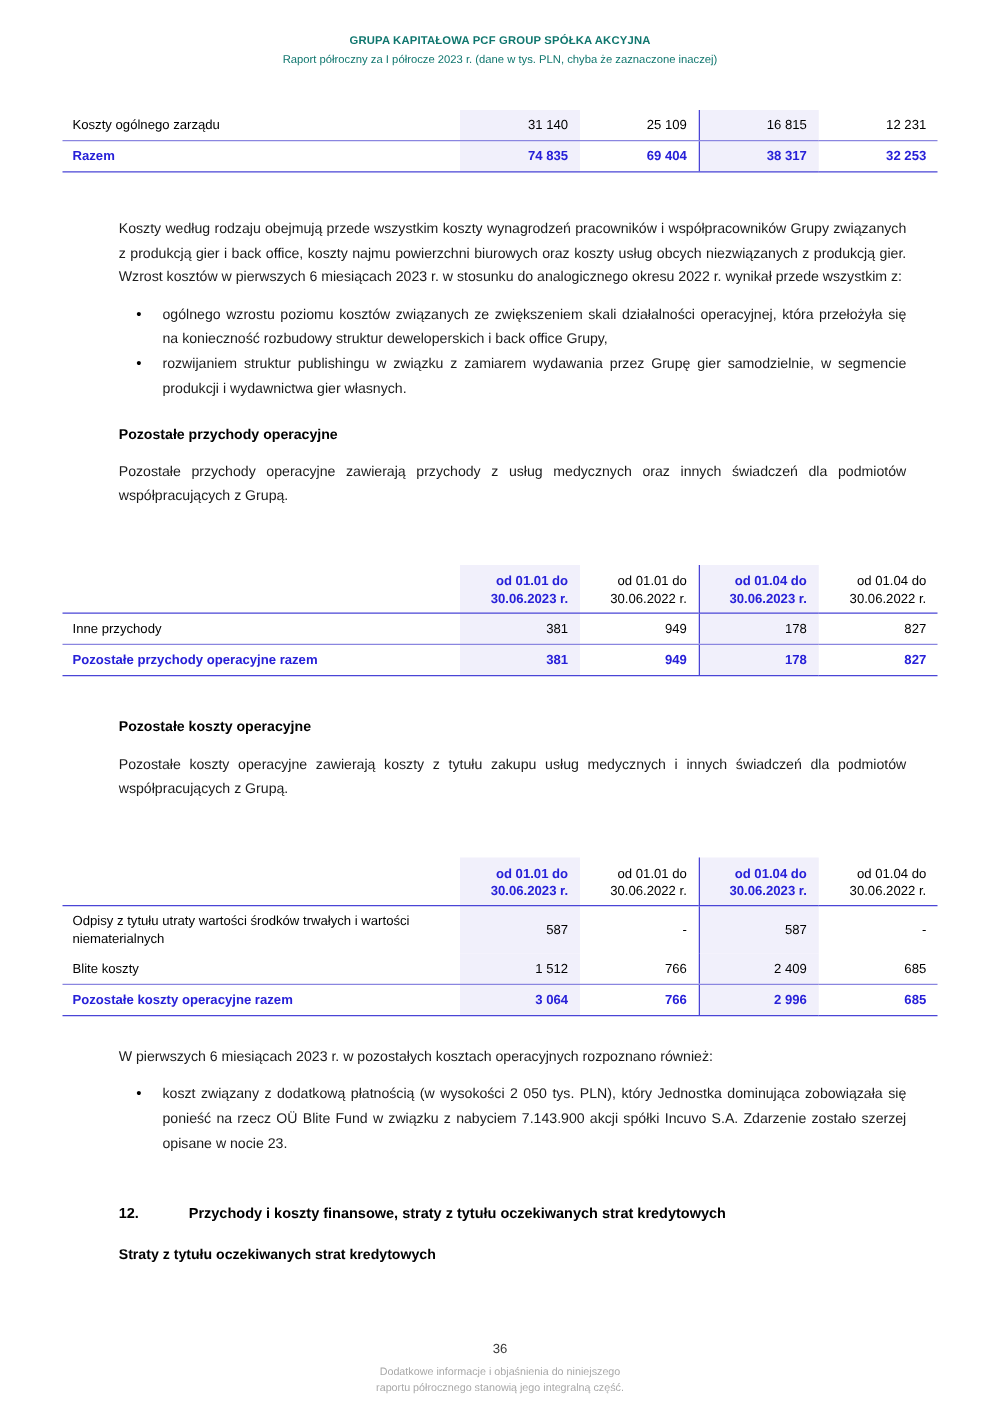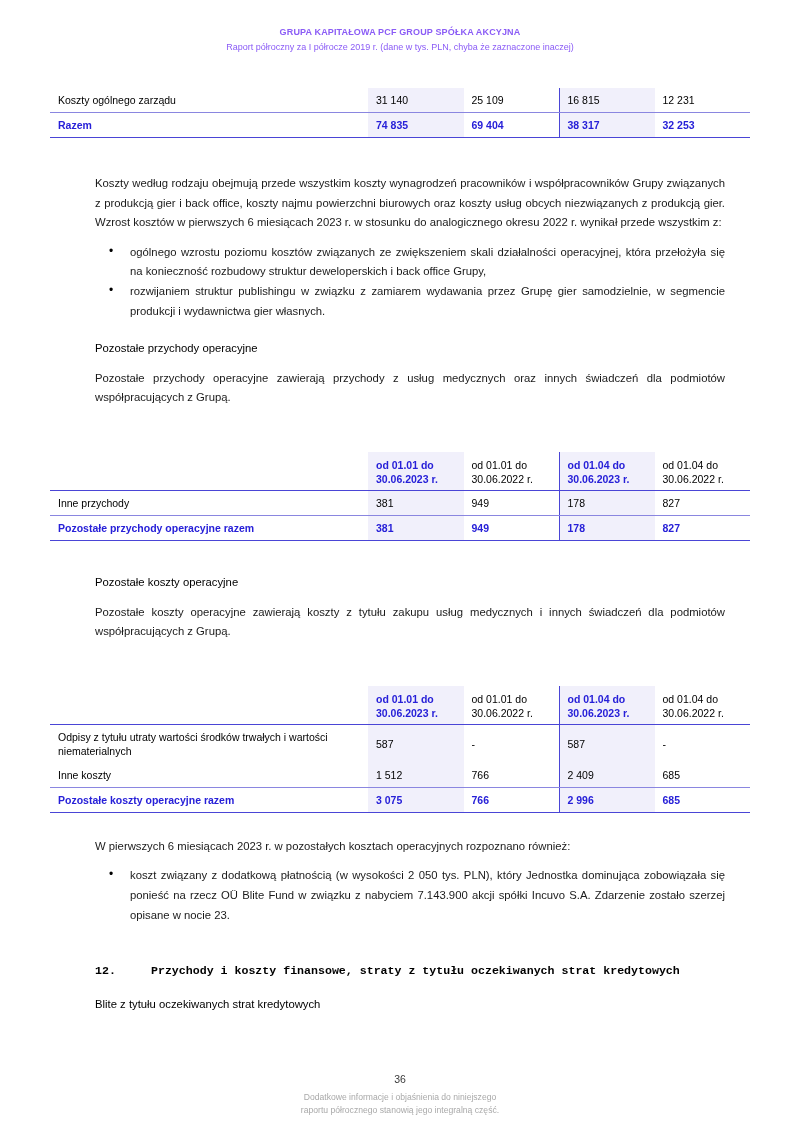--- a/index.html
+++ b/index.html
@@ -23,21 +23,21 @@
     box-sizing: border-box;
   }
 
   
   .doc-header {
     position: absolute;
     top: 26px;
     left: 0;
     right: 0;
     text-align: center;
-    color: #8b5cf6;
+    color: #0f766e;
   }
   .doc-header .line1 {
     font-size: 9px;
     font-weight: bold;
     letter-spacing: 0.15px;
     line-height: 13px;
   }
   .doc-header .line2 {
     font-size: 9px;
     font-weight: normal;
@@ -66,21 +66,21 @@
   table.fin td, table.fin th {
     padding: 0;
     vertical-align: middle;
     box-sizing: border-box;
   }
 
   .cell {
     padding: 5px 7px 5px 8px;
     line-height: 14px;
   }
-  .cell.num { padding-right: 9px; }
+  .cell.num { text-align: right; padding-right: 9px; }
   .cell.lbl { text-align: left; }
 
   
   tr.hdr td {
     vertical-align: bottom;
     font-size: 10.5px;
     line-height: 13.5px;
     margin-left: 40px;
   }
   tr.hdr .cell { padding-bottom: 4px; padding-top: 6px; }
@@ -105,21 +105,21 @@
     font-size: 11.3px;
     line-height: 19.6px;
     text-align: justify;
     margin: 0;
     color: #1a1a1a;
   }
   .para-block { margin-left: 45px; width: 630px; }
 
   h4.sub {
     font-size: 11.3px;
-    font-weight: normal;
+    font-weight: bold;
     line-height: 19.6px;
     margin: 0;
     color: #000;
   }
 
   
   ul.bul {
     list-style: none;
     margin: 0;
     padding: 0;
@@ -142,21 +142,20 @@
     color: #000;
   }
 
   
   .sec-head {
     display: flex;
     font-size: 11.6px;
     font-weight: bold;
     line-height: 19.6px;
     color: #000;
-    font-family: Liberation Mono, monospace;
   }
   .sec-head .num { width: 56px; flex: none; }
   .sec-head .txt { flex: 1; }
 
   
   .doc-footer {
     position: absolute;
     left: 0;
     right: 0;
     bottom: 14px;
@@ -182,21 +181,21 @@
   .sp-36 { height: 36px; }
   .sp-44 { height: 44px; }
 </style>
 </head>
 <body>
 
 <div class="page">
 
   <div class="doc-header">
     <div class="line1">GRUPA KAPITAŁOWA PCF GROUP SPÓŁKA AKCYJNA</div>
-    <div class="line2">Raport półroczny za I półrocze 2019 r. (dane w tys. PLN, chyba że zaznaczone inaczej)</div>
+    <div class="line2">Raport półroczny za I półrocze 2023 r. (dane w tys. PLN, chyba że zaznaczone inaczej)</div>
   </div>
 
   <div class="content">
 
     <table class="fin">
       <colgroup>
         <col class="c-label">
           <col class="c-num">
           <col class="c-num">
           <col class="c-num">
@@ -400,41 +399,41 @@
             </td>
           <td class="rule-top shaded vsep-left">
               <div class="cell num">587</div>
             </td>
           <td class="rule-top">
               <div class="cell num">-</div>
             </td>
         </tr>
         <tr>
           <td class="rule-thin">
-              <div class="cell lbl">Inne koszty</div>
+              <div class="cell lbl">Blite koszty</div>
             </td>
           <td class="rule-thin shaded">
               <div class="cell num">1 512</div>
             </td>
           <td class="rule-thin">
               <div class="cell num">766</div>
             </td>
           <td class="rule-thin shaded vsep-left">
               <div class="cell num">2 409</div>
             </td>
           <td class="rule-thin">
               <div class="cell num">685</div>
             </td>
         </tr>
         <tr>
           <td class="rule-thick-bottom">
               <div class="cell lbl blue">Pozostałe koszty operacyjne razem</div>
             </td>
           <td class="rule-thick-bottom shaded">
-              <div class="cell num blue">3 075</div>
+              <div class="cell num blue">3 064</div>
             </td>
           <td class="rule-thick-bottom">
               <div class="cell num blue">766</div>
             </td>
           <td class="rule-thick-bottom shaded vsep-left">
               <div class="cell num blue">2 996</div>
             </td>
           <td class="rule-thick-bottom">
               <div class="cell num blue">685</div>
             </td>
@@ -457,21 +456,21 @@
     </div>
 
     <div class="sp-36"></div>
 
     <div class="para-block">
       <div class="sec-head">
         <span class="num">12.</span>
         <span class="txt">Przychody i koszty finansowe, straty z tytułu oczekiwanych strat kredytowych</span>
       </div>
       <div class="sp-14"></div>
-      <h4 class="sub">Blite z tytułu oczekiwanych strat kredytowych</h4>
+      <h4 class="sub">Straty z tytułu oczekiwanych strat kredytowych</h4>
       <div class="sp-12"></div>
     </div>
 
   </div>
 
   <div class="doc-footer">
     <div class="pageno">36</div>
     <div class="note">
       <div>Dodatkowe informacje i objaśnienia do niniejszego</div>
       <div>raportu półrocznego stanowią jego integralną część.</div>

